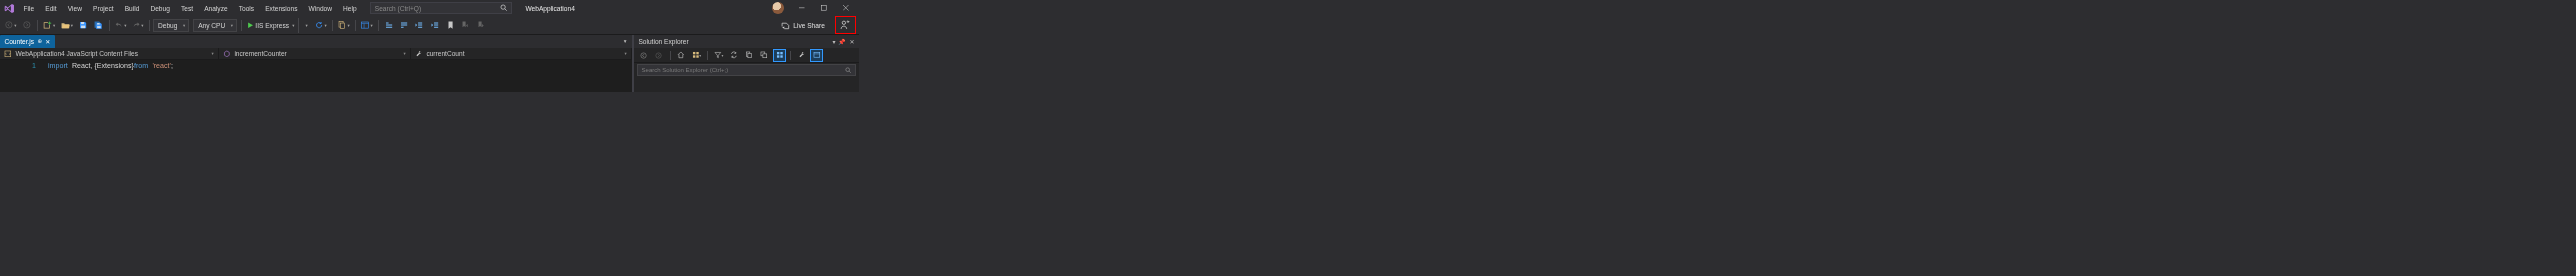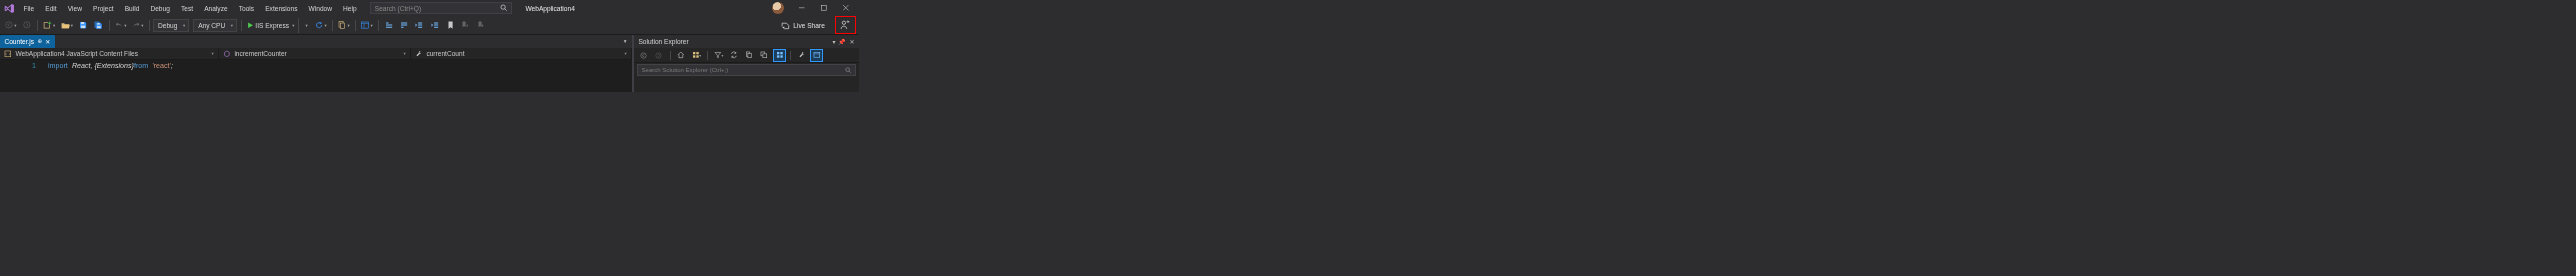--- a/index.html
+++ b/index.html
@@ -43,21 +43,21 @@
 .tabstrip .tab-caret { position: absolute; right: 5.5px; top: 2.7px; color: #bbb; font-size: 5.5px; }
 .navbar { height: 12px; background: #252526; border-bottom: 0.5px solid #1b1b1c; display: flex; align-items: stretch; }
 .nav-cell { display: flex; align-items: center; padding: 0 4.4px; gap: 3.3px; border-right: 0.5px solid #1b1b1c; color: #c8c8c8; }
 .nav-cell.wide1 { width: 219px; }
 .nav-cell.wide2 { width: 192px; }
 .nav-cell.wide3 { flex: 1; }
 .nav-cell .drop { margin-left: auto; font-size: 4.4px; color: #888; }
 .code-line { height: 12px; display: flex; align-items: center; background: #1e1e1e; font-family: Consolas, monospace; font-size: 7.1px; }
 .gutter { width: 48px; text-align: right; padding-right: 12px; color: #2b91af; }
 .kw { color: #569cd6; }
-.pn { color: #d4d4d4; font-style: italic; }
+.pn { color: #d4d4d4; }
 .str { color: #ce9178; }
 
 
 .solution { width: 226px; background: #252526; display: flex; flex-direction: column; border-left: 0.5px solid #3f3f46; }
 .sol-title { height: 13px; background: #2d2d30; display: flex; align-items: center; padding: 0 4.4px; color: #d4d4d4; gap: 3.3px; }
 .sol-title .spacer { flex: 1; }
 .sol-title .dock { font-size: 6px; color: #bbb; }
 .sol-toolbar { height: 15.3px; display: flex; align-items: center; padding: 0 3.3px; gap: 2.2px; background: #252526; border-bottom: 0.5px solid #1b1b1c; }
 .sol-tool { width: 13px; height: 13px; display: flex; align-items: center; justify-content: center; color: #c8c8c8; }
 .sol-tool.sel { border: 0.5px solid #3399ff; background: #1c3d5a; }

